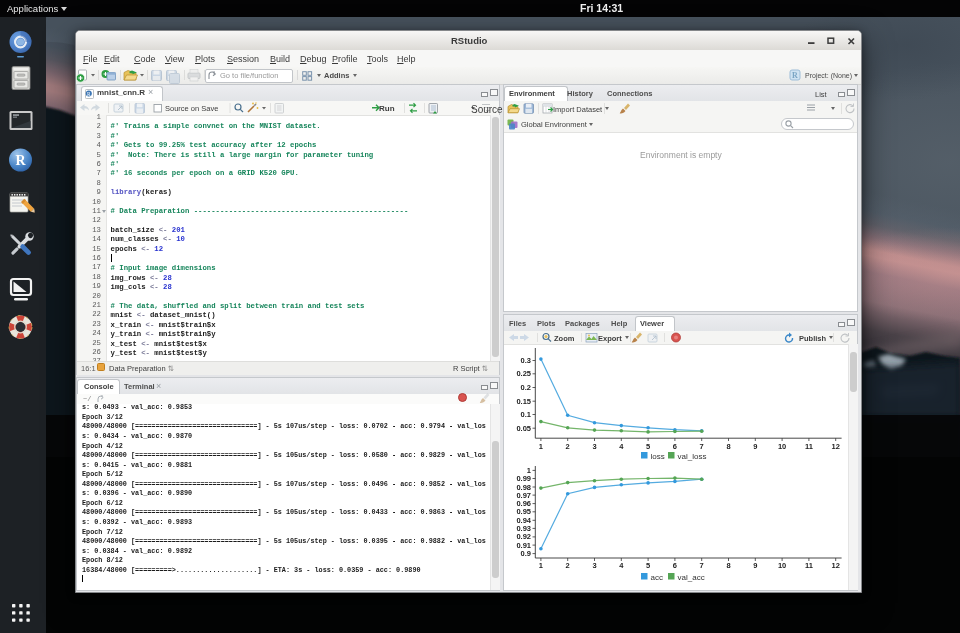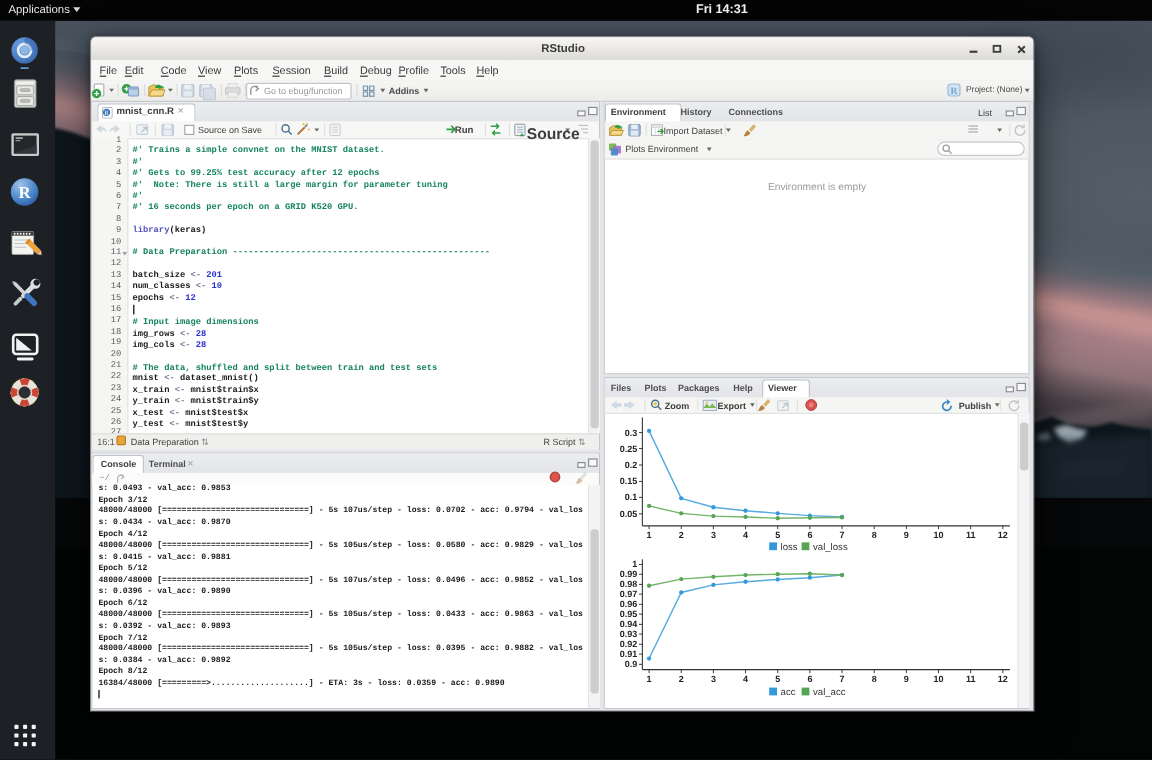--- a/index.html
+++ b/index.html
@@ -251,21 +251,21 @@
       <rect x="114" y="2.5" width="8" height="3.5" fill="#e8eaec" stroke="#9aa0a6" stroke-width="0.6"></rect>
       <rect x="114" y="10" width="8" height="4" fill="#f4f5f6" stroke="#9aa0a6" stroke-width="0.6"></rect>
     </g>
 <line x1="128.5" y1="3" x2="128.5" y2="13" stroke="#dcdcda"></line>
 </svg>
 
 <div class="a" style="left:205px;top:69px;width:86px;height:12px;background:#fff;border:1px solid #c2c5c9;border-radius:2px;"></div>
 <svg class="a" style="left:208px;top:71px;" width="9" height="9" viewBox="0 0 9 9">
     <path d="M1,8 L1,4 a3,3 0 0 1 3,-3 l3,0 M5,1.2 l2.3,1.8 l-2.3,1.8" fill="none" stroke="#8a9097" stroke-width="1.1"></path>
   </svg>
-<div class="a sans" style="left:220px;top:71px;font-size:7.5px;color:#9a9a9a;">Go to ebug/function</div>
+<div class="a sans" style="left:220px;top:71px;font-size:7.5px;color:#9a9a9a;">Go to file/function</div>
 <div class="sep" style="left:297px;top:70px;height:10px;"></div>
 <svg class="a" style="left:302px;top:71px;" width="11" height="10" viewBox="0 0 11 10">
     <g fill="none" stroke="#7a93ad" stroke-width="1">
       <rect x="0.7" y="0.7" width="3.6" height="3.6"></rect>
       <rect x="6" y="0.7" width="3.6" height="3.6"></rect>
       <rect x="0.7" y="5.6" width="3.6" height="3.6"></rect>
       <rect x="6" y="5.6" width="3.6" height="3.6"></rect>
     </g>
   </svg>
 <div class="a" style="left:317px;top:74px;">
@@ -355,21 +355,21 @@
     </g>
 <path d="M394,6 l4,0 l-2,2.5 Z" fill="#666"></path>
 <g opacity="0.5" stroke="#8a9097" stroke-width="1">
       <line x1="405" y1="3.5" x2="413" y2="3.5"></line>
       <line x1="407" y1="6.5" x2="413" y2="6.5"></line>
       <line x1="409" y1="9.5" x2="413" y2="9.5"></line>
     </g>
 </svg>
 <div class="a sans" style="left:165px;top:104px;font-size:7.5px;color:#3d3d3d;">Source on Save</div>
 <div class="a sans" style="left:379px;top:103.5px;font-size:8px;font-weight:bold;color:#3d3d3d;">Run</div>
-<div class="a sans" style="left:439px;top:103.5px;font-size:13px;font-weight:bold;color:#3d3d3d;">Source</div>
+<div class="a sans" style="left:439px;top:103.5px;font-size:10px;font-weight:normal;color:#3d3d3d;padding-left:32px;">Source</div>
 
 <div class="a" style="left:77px;top:115px;width:29px;height:246px;background:#f5f5f3;border-right:1px solid #e4e4e2;"></div>
 <div class="a mono" style="left:77px;top:112.9px;width:24px;font-size:7.3px;line-height:9.4px;color:#5a5a5a;text-align:right;white-space:pre;">1
 2
 3
 4
 5
 6
 7
 8
@@ -527,21 +527,21 @@
 <div class="a" style="left:831px;top:107px;">
     <span class="car"></span>
   </div>
 
 <div class="a" style="left:504px;top:116px;width:353px;height:16px;background:#f5f5f3;border-bottom:1px solid #e2e2e0;"></div>
 <svg class="a" style="left:507px;top:119px;" width="11" height="11" viewBox="0 0 11 11">
     <rect x="0.5" y="0.5" width="6" height="6" rx="1" fill="#7cb853"></rect>
     <rect x="4" y="2.5" width="6.5" height="6.5" rx="1" fill="#9e6fc8" opacity="0.9"></rect>
     <rect x="2" y="4.5" width="6" height="6" rx="1" fill="#4a86c8" opacity="0.9"></rect>
   </svg>
-<div class="a sans" style="left:521px;top:120px;font-size:7.5px;color:#3d3d3d;">Plots Environment</div>
+<div class="a sans" style="left:521px;top:120px;font-size:7.5px;color:#3d3d3d;">Global Environment</div>
 <div class="a" style="left:589px;top:123px;">
     <span class="car"></span>
   </div>
 <div class="a" style="left:781px;top:118px;width:73px;height:12px;background:#fff;border:1px solid #c5c8cc;border-radius:6px;box-sizing:border-box;"></div>
 <svg class="a" style="left:785px;top:120px;" width="9" height="9" viewBox="0 0 9 9">
     <g fill="none" stroke="#9aa0a6" stroke-width="1.1">
       <circle cx="3.5" cy="3.5" r="2.6"></circle>
       <line x1="5.6" y1="5.6" x2="8" y2="8"></line>
     </g>
   </svg>

